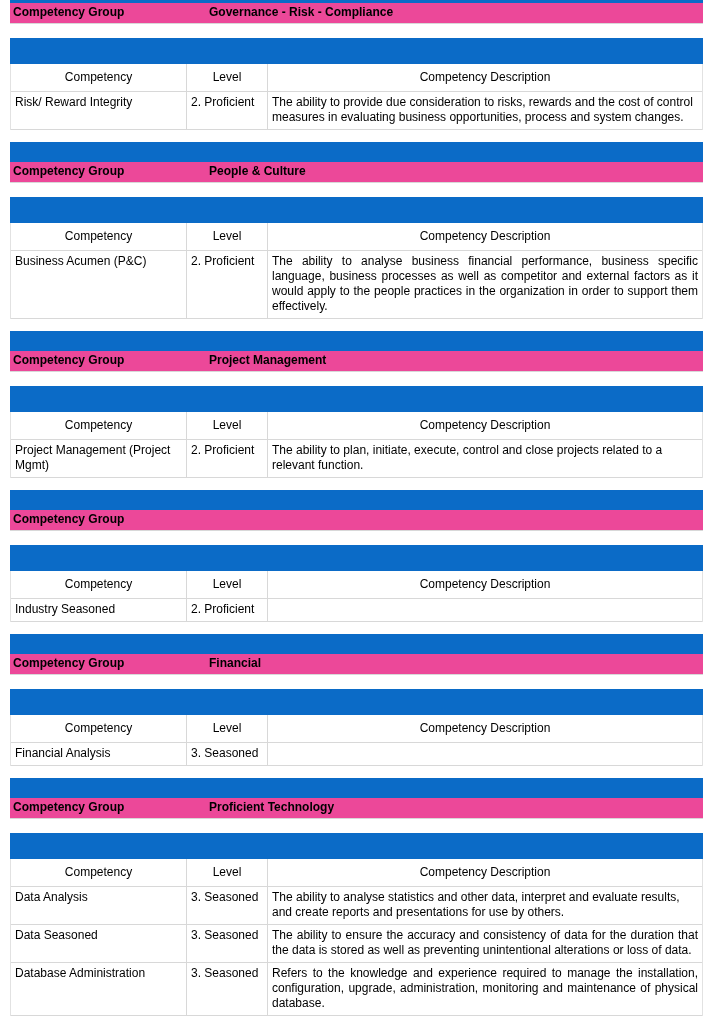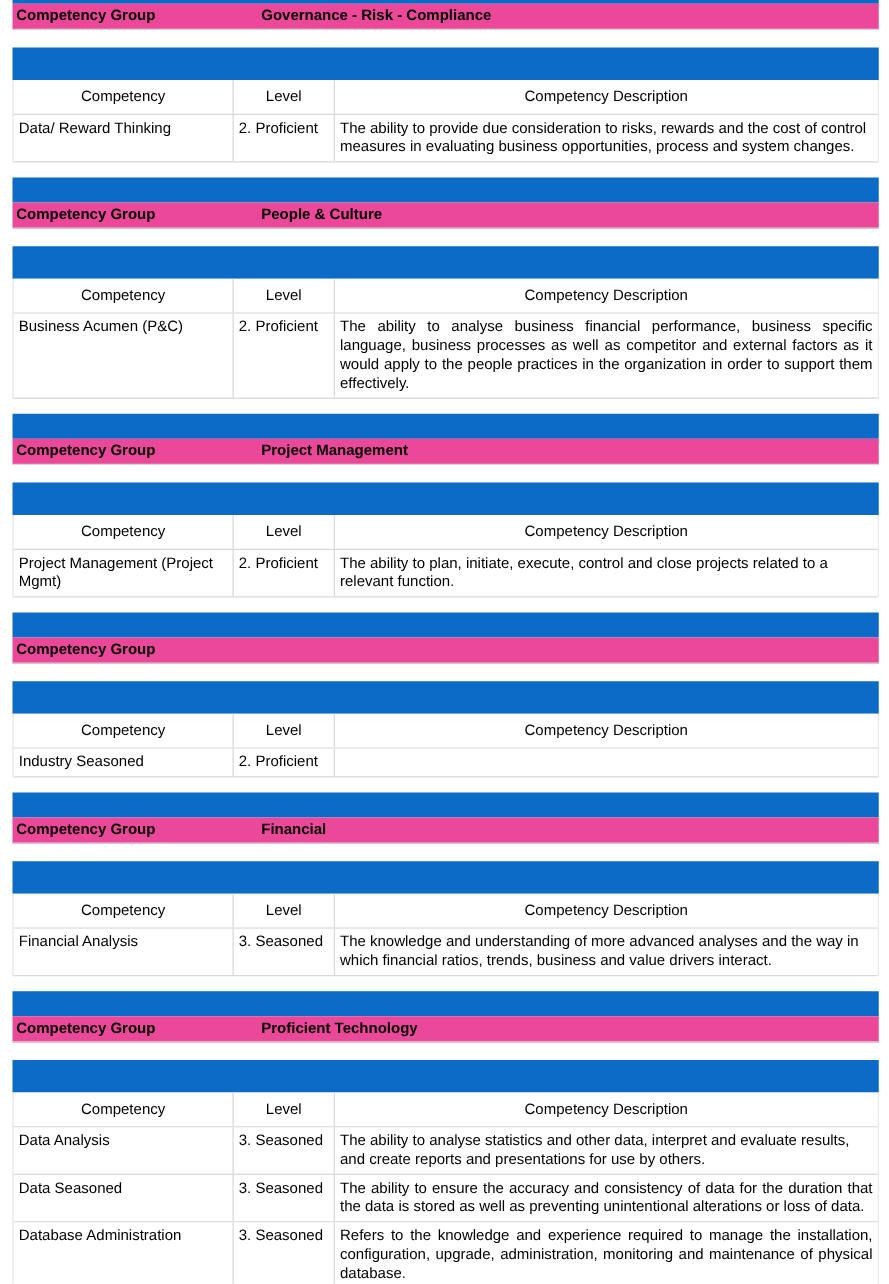--- a/index.html
+++ b/index.html
@@ -93,21 +93,21 @@
     </div>
     <div class="table-bar"></div>
     <div class="tbl">
       <div class="tr head">
         <div class="td col-competency">Competency</div>
         <div class="td col-level">Level</div>
         <div class="td col-desc">Competency Description</div>
       </div>
       <div>
   <div class="tr">
-    <div class="td col-competency">Data/ Reward Thinking</div>
+    <div class="td col-competency">Risk/ Reward Integrity</div>
     <div class="td col-level">2. Proficient</div>
     <div class="td col-desc desc">The ability to provide due consideration to risks, rewards and the cost of control measures in evaluating business opportunities, process and system changes.</div>
   </div>
 </div>
     </div>
   </div>
 
   <div class="section">
     <div class="title-bar"></div>
     <div class="title-row">
@@ -186,21 +186,20 @@
     <div class="tbl">
       <div class="tr head">
         <div class="td col-competency">Competency</div>
         <div class="td col-level">Level</div>
         <div class="td col-desc">Competency Description</div>
       </div>
       <div>
   <div class="tr">
     <div class="td col-competency">Financial Analysis</div>
     <div class="td col-level">3. Seasoned</div>
-    <div class="td col-desc desc">The knowledge and understanding of more advanced analyses and the way in which financial ratios, trends, business and value drivers interact.</div>
   </div>
 </div>
     </div>
   </div>
 
   <div class="section">
     <div class="title-bar"></div>
     <div class="title-row">
       <div class="title-label">Competency Group</div>
       <div class="title-value">Proficient Technology</div>

